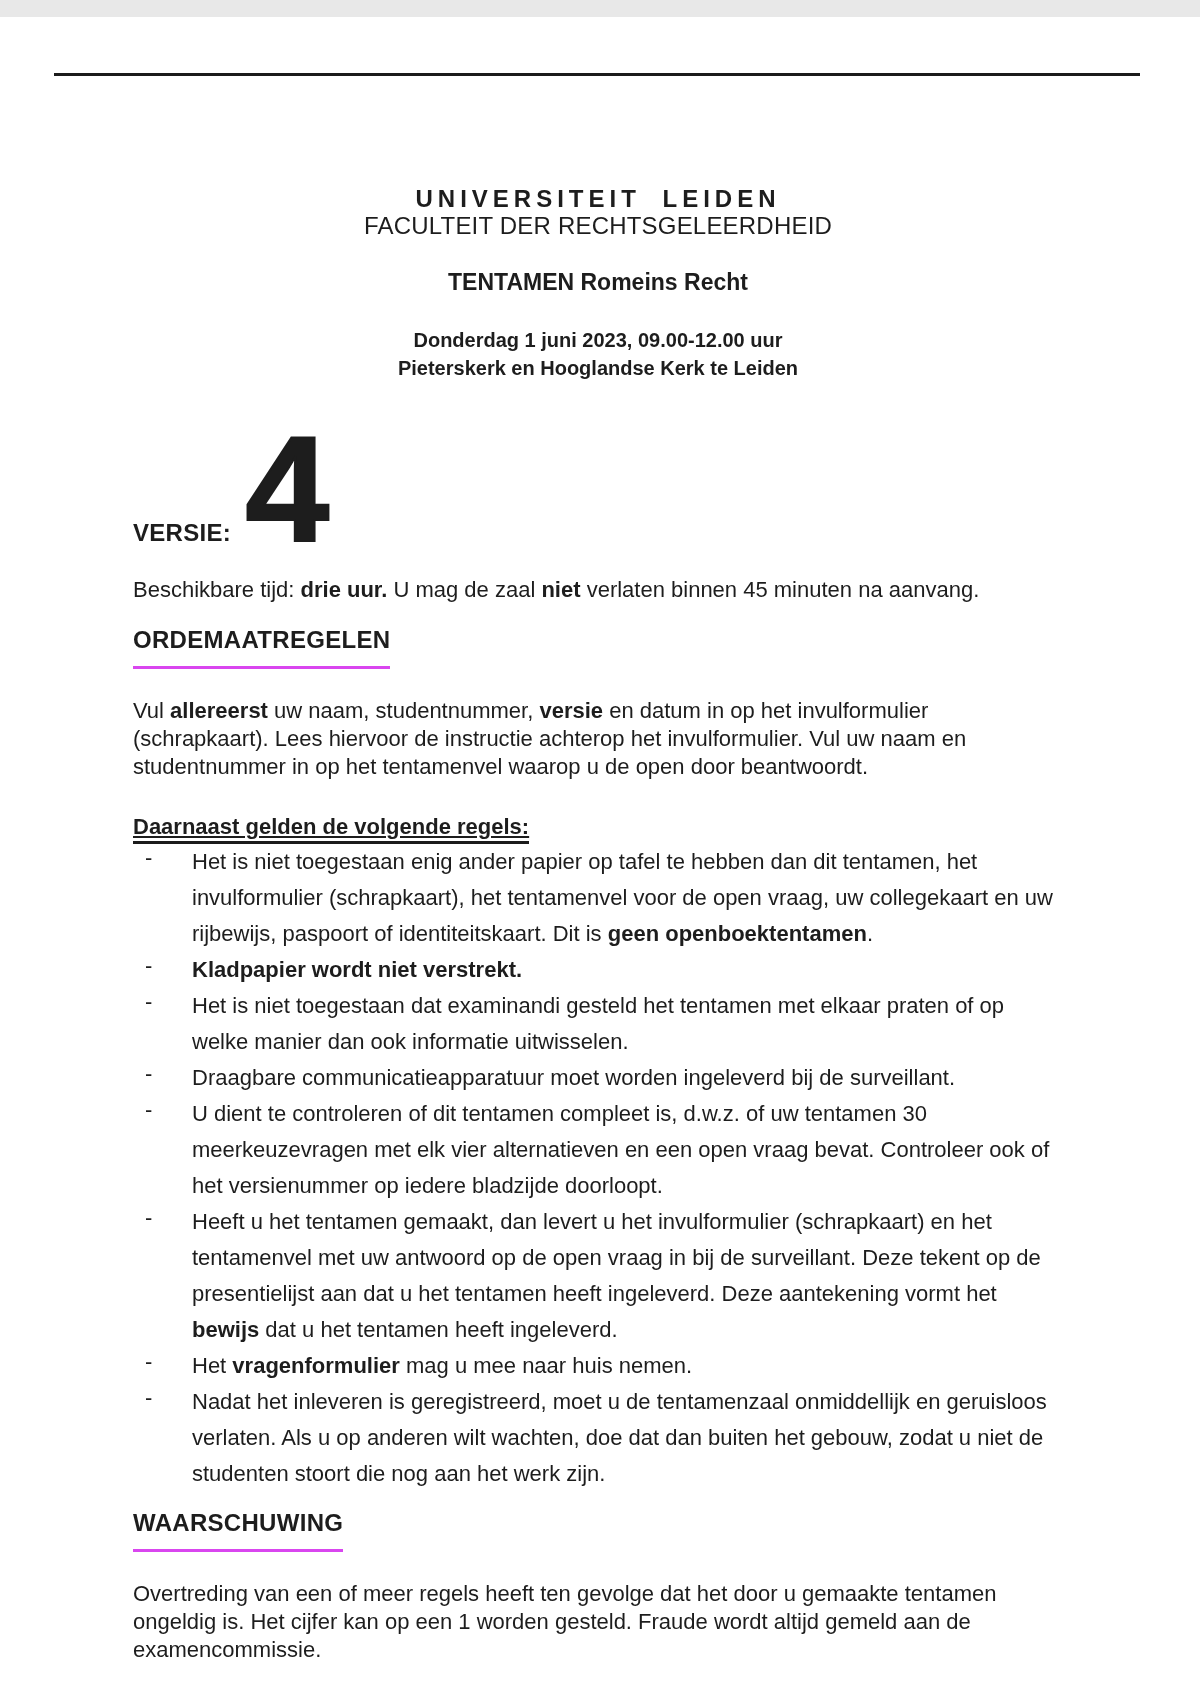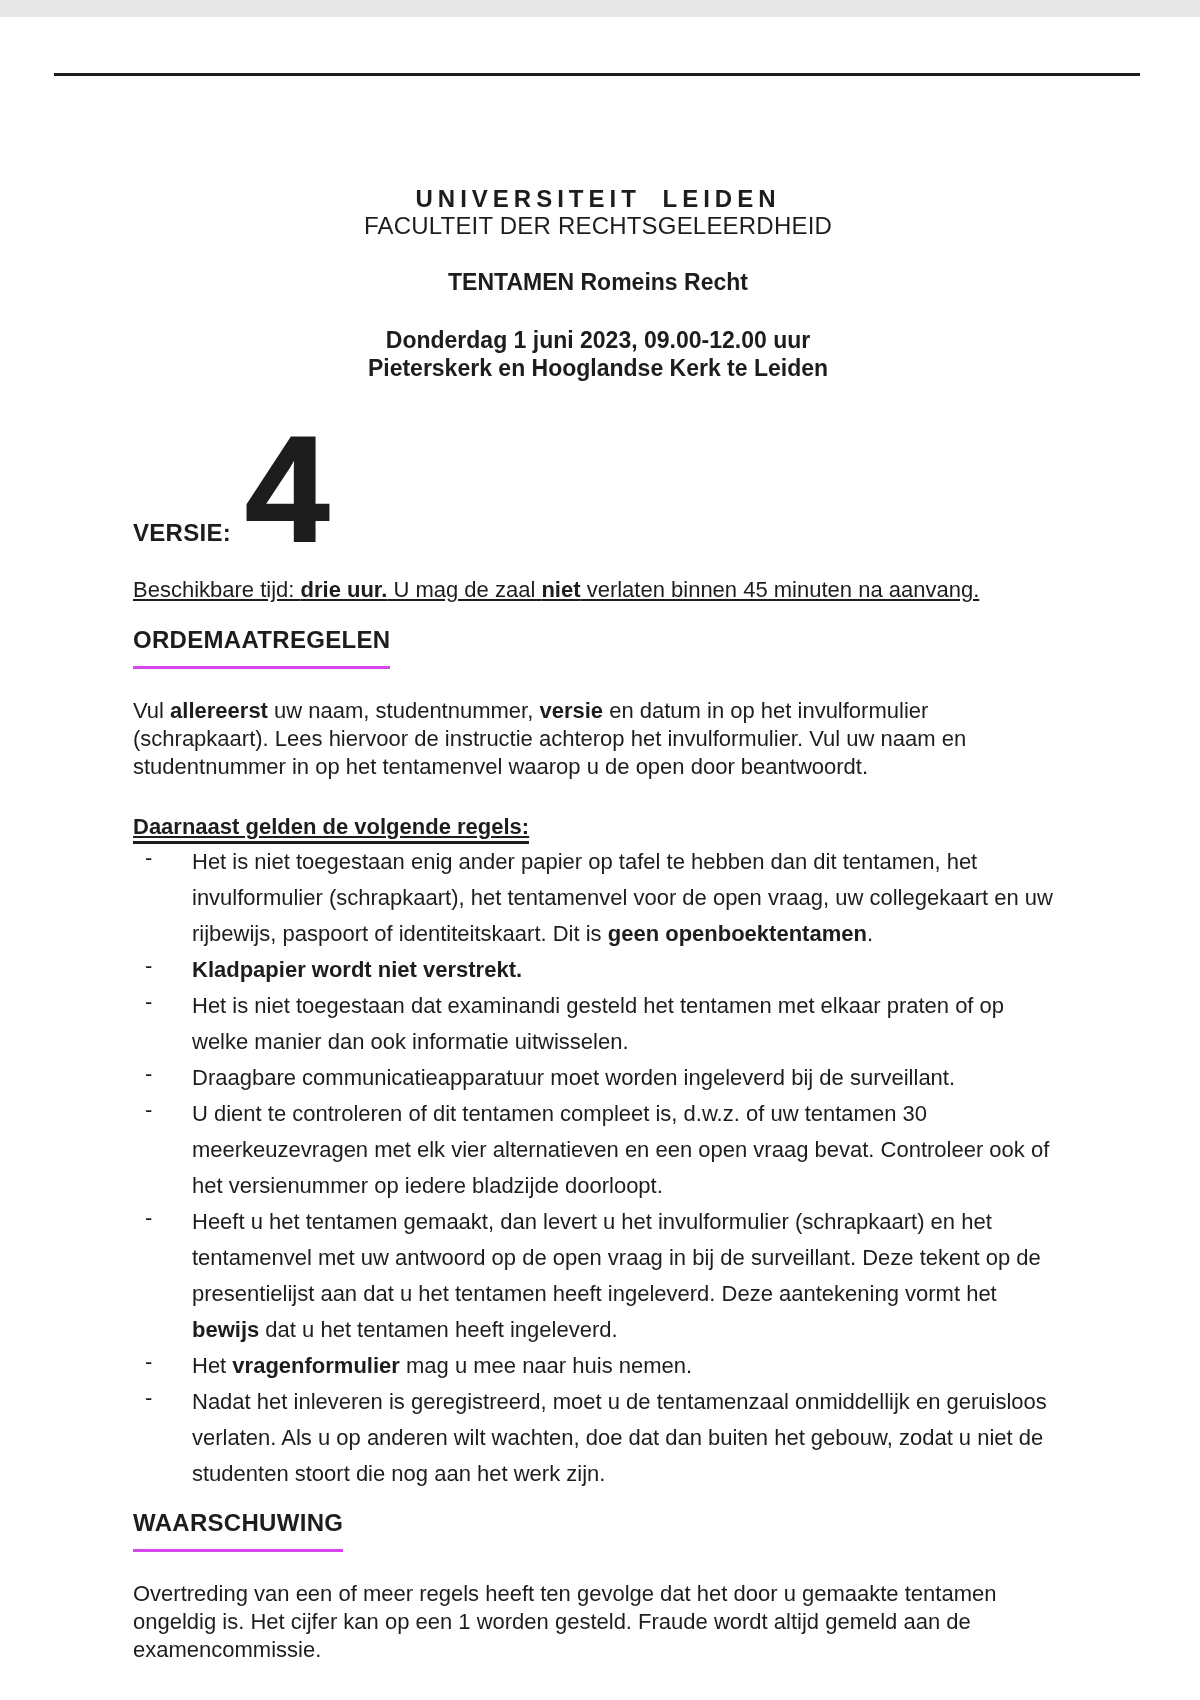--- a/index.html
+++ b/index.html
@@ -19,32 +19,32 @@
   .content{position:absolute;left:133px;top:0;width:930px;}
 
   .hdr{text-align:center;}
   .h-university{
     font-size:24px;line-height:27px;font-weight:bold;
     letter-spacing:5px;word-spacing:10px;
     margin-top:168px;
   }
   .h-faculty{font-size:24px;line-height:27px;letter-spacing:.2px;}
   .h-examtitle{font-size:23px;line-height:27px;font-weight:bold;margin-top:30px;}
-  .h-dates{margin-top:30px;font-size:23px;line-height:28px;font-weight:bold;}
+  .h-dates{margin-top:30px;font-size:20px;line-height:28px;font-weight:bold;}
 
   .versie-row{margin-top:31px;white-space:nowrap;line-height:151px;height:151px;}
   .versie-label{font-size:24px;font-weight:bold;letter-spacing:.3px;vertical-align:baseline;}
   .versie-number{
     font-size:151px;font-weight:bold;letter-spacing:-3px;
     margin-left:14px;vertical-align:baseline;
     -webkit-text-stroke:2px #1d1d1d;
   }
 
   .para{font-size:22px;line-height:28px;margin:0;}
-  .jst{text-align:justify;text-decoration:underline;}
+  .jst{text-align:justify;}
   .p-intro{margin-top:12px;}
   .p-vul{margin-top:28px;}
   .p-warnbody{margin-top:28px;}
 
   .sec-head{margin-top:24px;}
   .sec-head .ul{
     display:inline-block;
     font-size:24px;line-height:24px;font-weight:bold;letter-spacing:.3px;
     padding-bottom:14px;border-bottom:3px solid #d946ef;
   }

